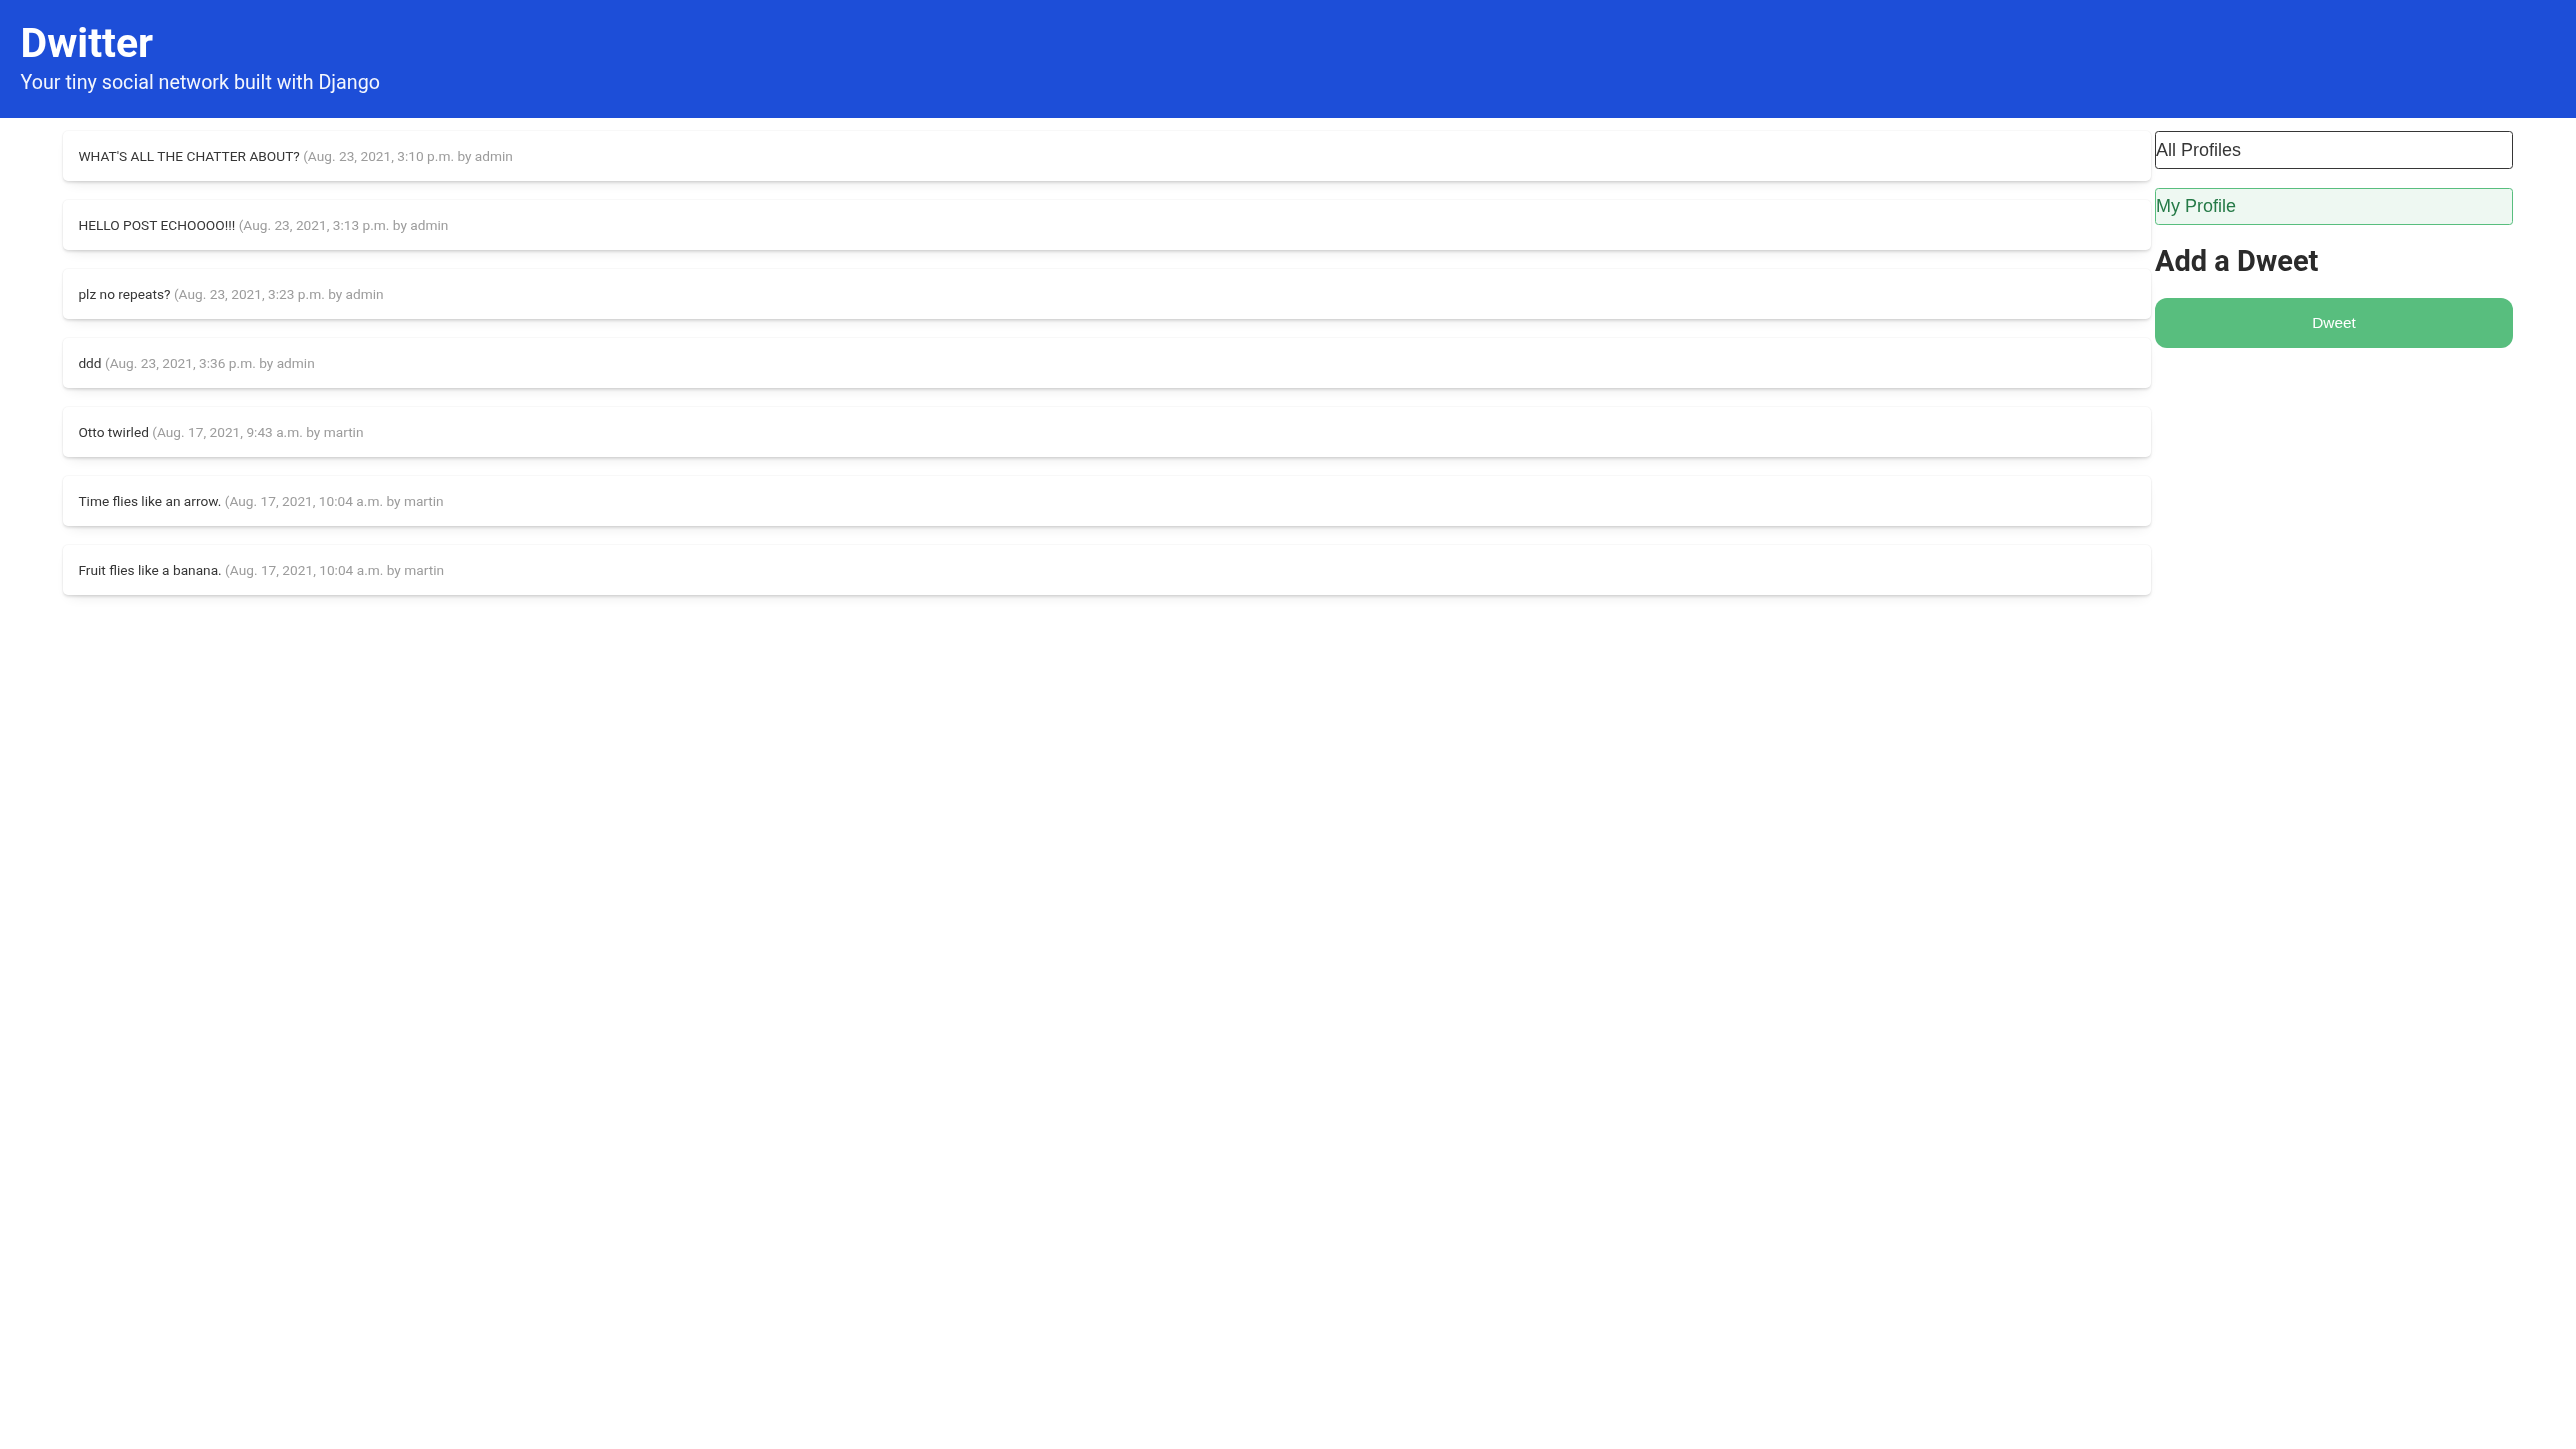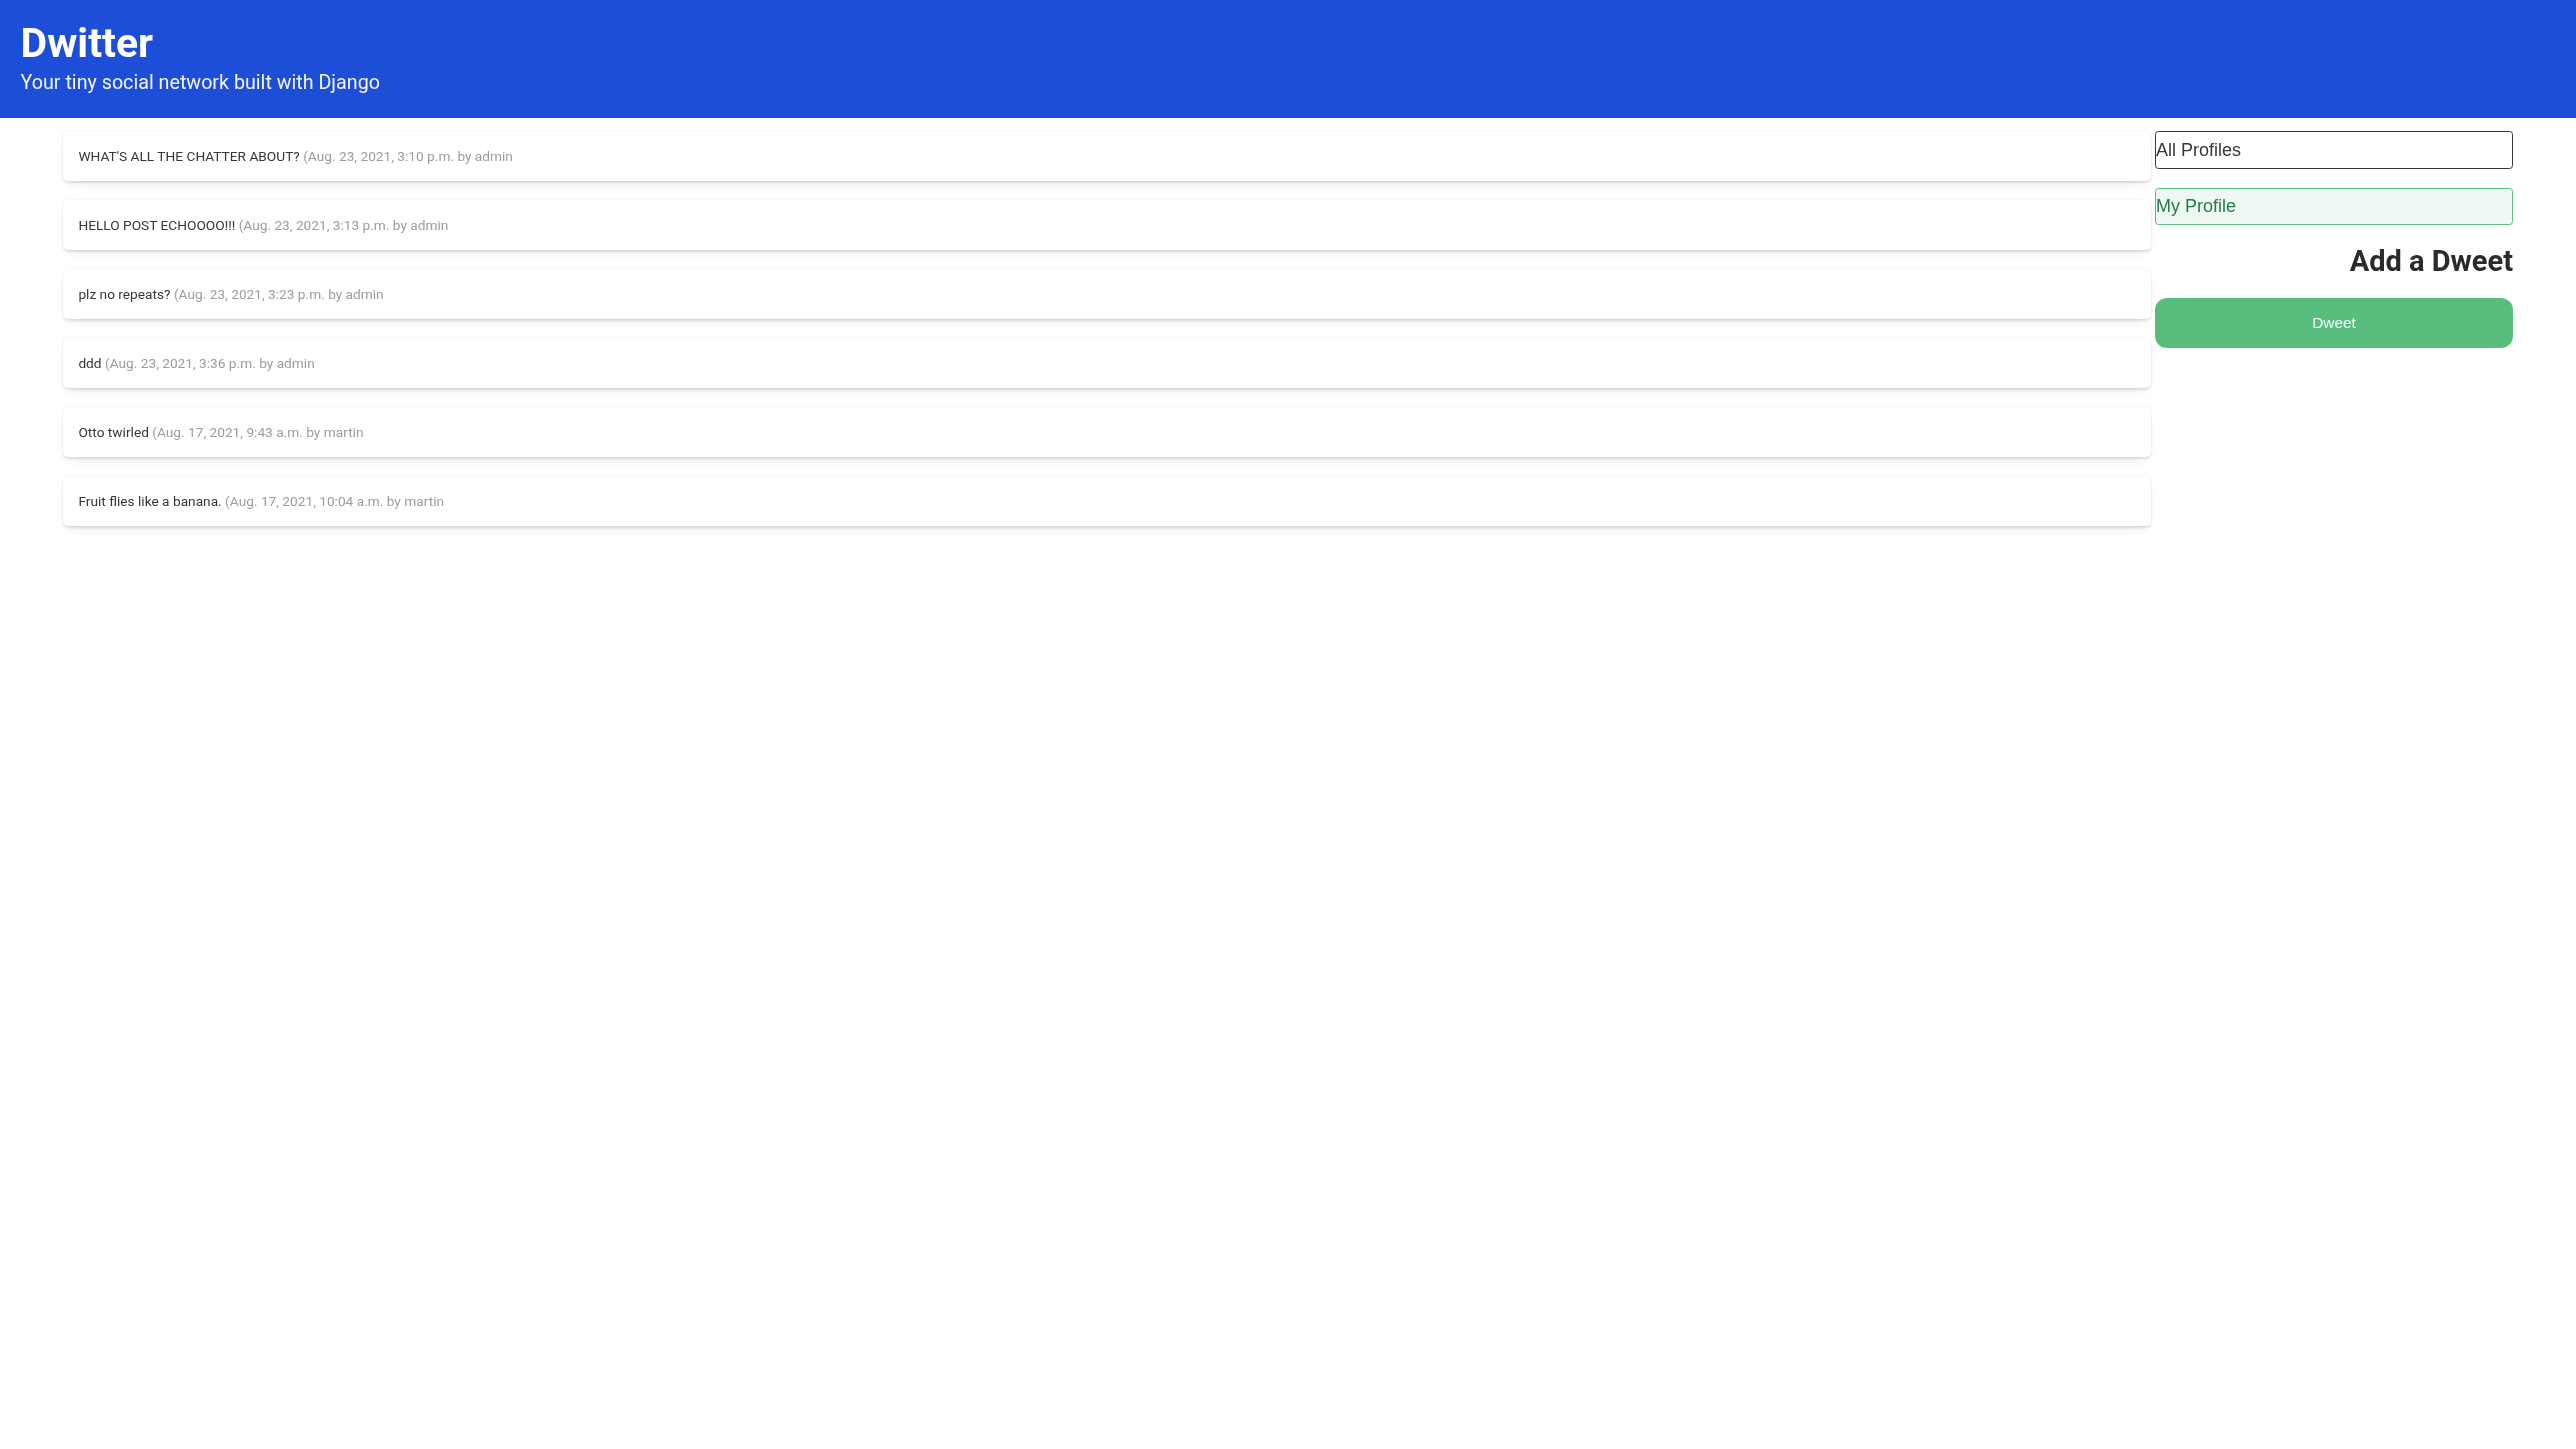--- a/index.html
+++ b/index.html
@@ -77,21 +77,20 @@
     background: #eef8f2;
     color: #257a47;
   }
 
   
   .add-heading {
     font-size: 29px;
     font-weight: 700;
     color: #2b2b2b;
     margin: 6.9px 0 19px 0;
-    text-align: right;
   }
   .dweet-textarea {
     width: 100%;
     height: 274px;
     resize: vertical;
     border: 0.9px solid #58be7e;
     border-radius: 3.4px;
     padding: 8.6px 10.3px;
     font-size: 14.6px;
     font-family: inherit;
@@ -122,20 +121,21 @@
 
 <div class="columns">
 
   <main class="col-main">
 
   <div class="dweet-card"><span class="dweet-body">WHAT'S ALL THE CHATTER ABOUT?</span> <span class="dweet-meta">(Aug. 23, 2021, 3:10 p.m. by admin</span></div>
       <div class="dweet-card"><span class="dweet-body">HELLO POST ECHOOOO!!!</span> <span class="dweet-meta">(Aug. 23, 2021, 3:13 p.m. by admin</span></div>
       <div class="dweet-card"><span class="dweet-body">plz no repeats?</span> <span class="dweet-meta">(Aug. 23, 2021, 3:23 p.m. by admin</span></div>
       <div class="dweet-card"><span class="dweet-body">ddd</span> <span class="dweet-meta">(Aug. 23, 2021, 3:36 p.m. by admin</span></div>
       <div class="dweet-card"><span class="dweet-body">Otto twirled</span> <span class="dweet-meta">(Aug. 17, 2021, 9:43 a.m. by martin</span></div>
+      <div class="dweet-card"><span class="dweet-body">Time flies like an arrow.</span> <span class="dweet-meta">(Aug. 17, 2021, 10:04 a.m. by martin</span></div>
       <div class="dweet-card"><span class="dweet-body">Fruit flies like a banana.</span> <span class="dweet-meta">(Aug. 17, 2021, 10:04 a.m. by martin</span></div>
     </main>
 
   <aside class="col-side">
 
     <button class="side-btn dark">All Profiles</button>
 
     <button class="side-btn prim">My Profile</button>
 
     <h2 class="add-heading">Add a Dweet</h2>

